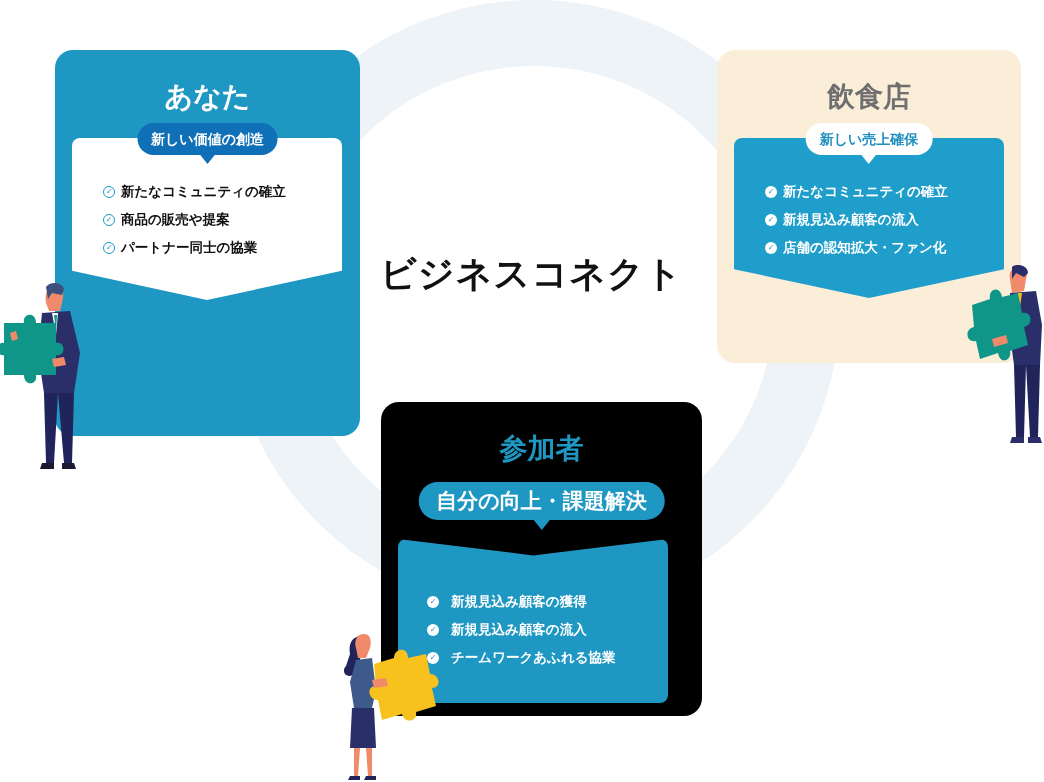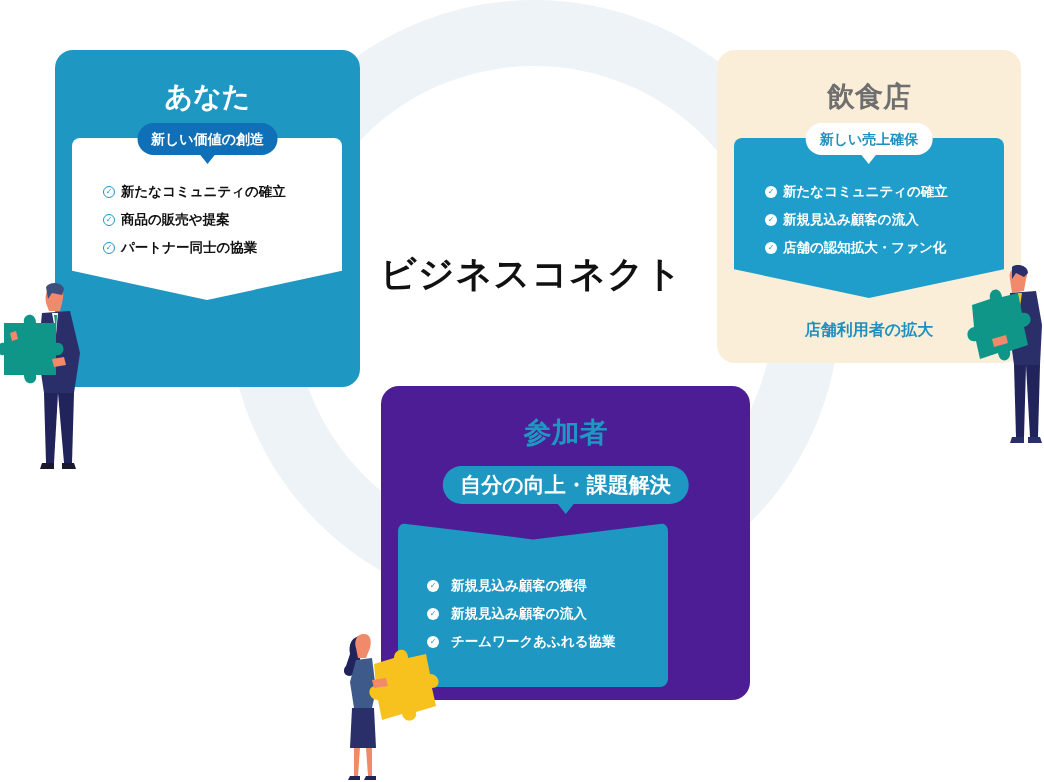--- a/index.html
+++ b/index.html
@@ -10,23 +10,23 @@
     position: absolute; left: 228px; top: 0px; width: 612px; height: 612px;
     border-radius: 50%; border: 66px solid #eef3f7;
   }
 
   .center-title {
     position: absolute; left: 380px; top: 250px; width: 320px; text-align: left;
     font-size: 36px; font-weight: bold; color: #111; letter-spacing: 1px;
   }
 
   .card { position: absolute; border-radius: 18px; }
-  .card-you { left: 55px; top: 50px; width: 305px; height: 337px; background: #1e97c2; }
+  .card-you { left: 55px; top: 50px; width: 305px; height: 386px; background: #1e97c2; }
   .card-rest { left: 717px; top: 50px; width: 304px; height: 313px; background: #fbeed9; }
-  .card-part { left: 381px; top: 386px; width: 369px; height: 314px; background: #4c1d95; }
+  .card-part { left: 381px; top: 402px; width: 321px; height: 314px; background: #000000; }
 
   .card-title {
     position: absolute; left: 0; width: 100%; text-align: center;
     font-size: 28px; font-weight: bold; top: 28px;
   }
   .card-you .card-title { color: #ffffff; }
   .card-rest .card-title { color: #6f6f6f; }
   .card-part .card-title { color: #1e97c2; }
 
   .panel {
@@ -121,21 +121,20 @@
       </li>
     <li>
         <span class="check">✓</span>
         <span>新規見込み顧客の流入</span>
       </li>
     <li>
         <span class="check">✓</span>
         <span>店舗の認知拡大・ファン化</span>
       </li>
   </ul>
-  <div class="footer">店舗利用者の拡大</div>
 </div>
 
 <div class="card card-part">
   <div class="card-title">参加者</div>
   <div class="panel"></div>
   <div class="bubble">自分の向上・課題解決</div>
   <ul class="list">
     <li>
         <span class="check">✓</span>
         <span>新規見込み顧客の獲得</span>

